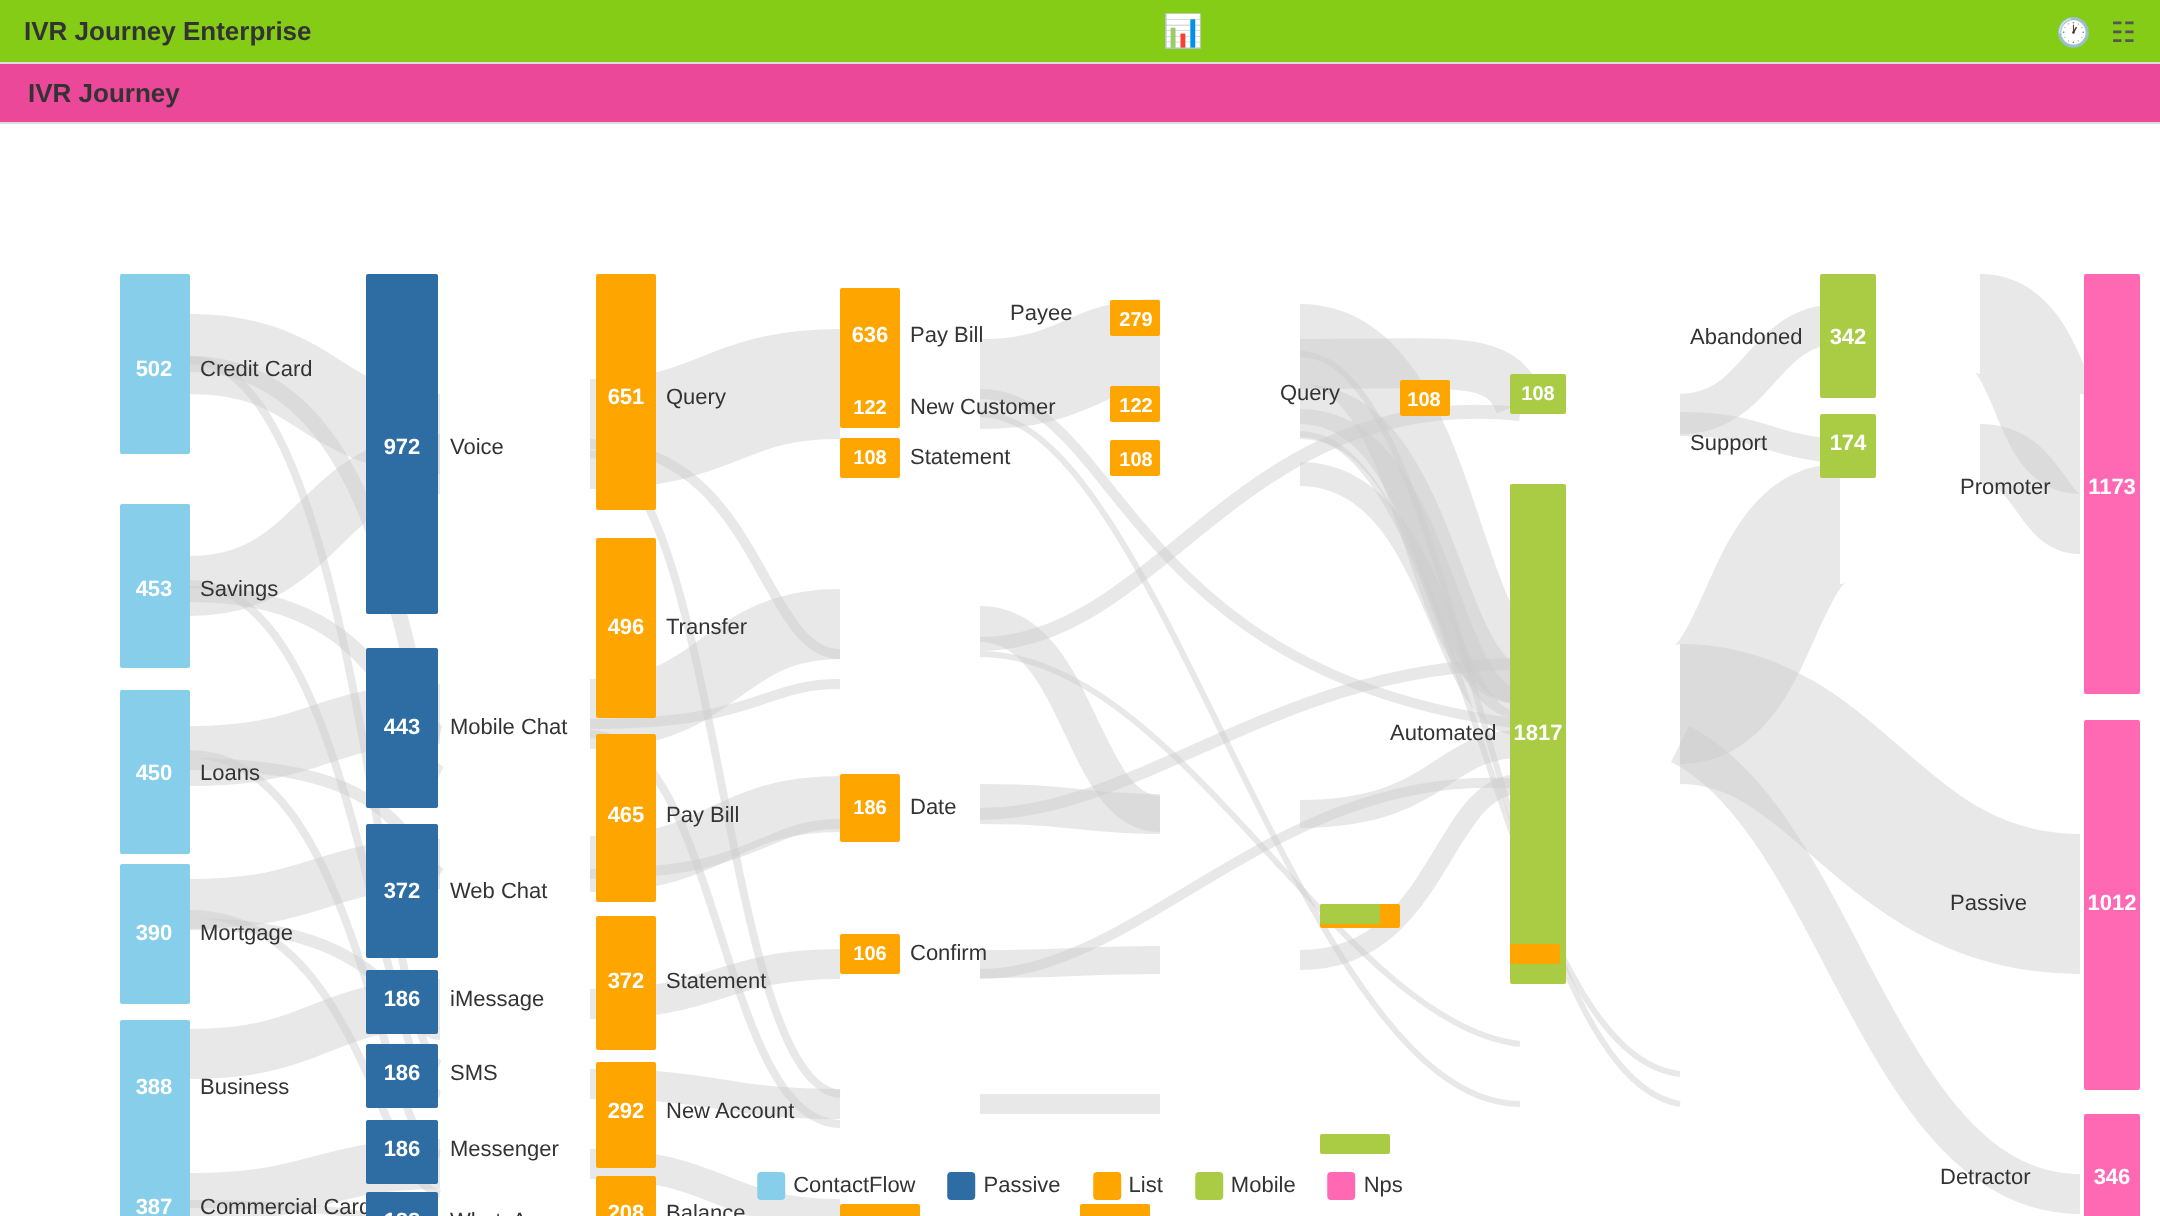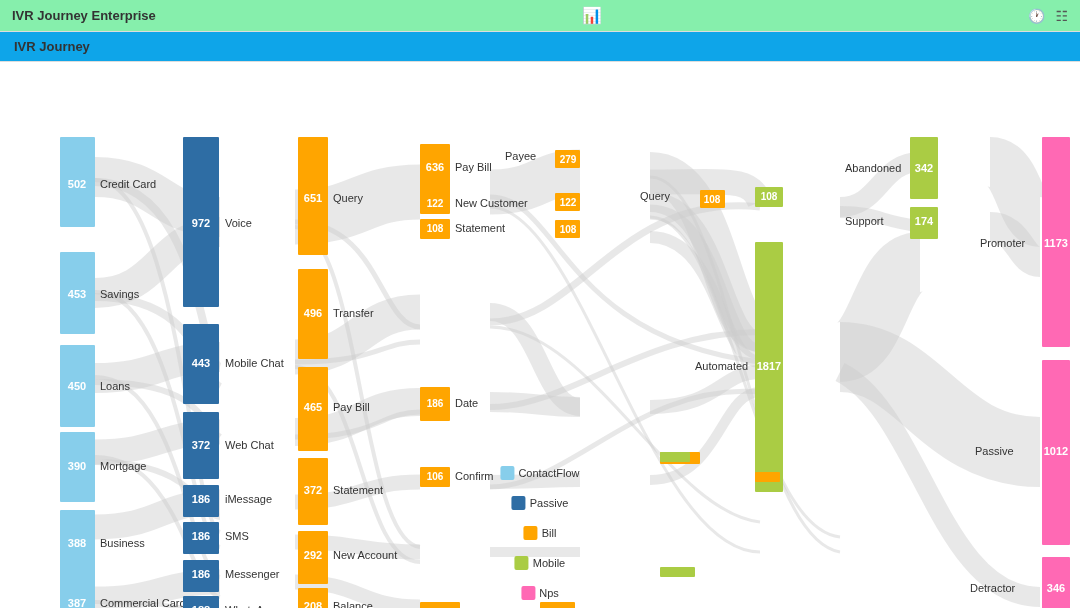--- a/index.html
+++ b/index.html
@@ -1,33 +1,33 @@
 <!DOCTYPE html>
 <html><head>
   <meta charset="utf-8">
   <style>
     * { box-sizing: border-box; margin: 0; padding: 0; }
     body { font-family: Arial, sans-serif; background: #f5f5f5; font-size: 12px; overflow: hidden; }
 
     .title-bar {
-      background: #86efac;
+      background: #84cc16;
       border-bottom: 1px solid #ddd;
       padding: 6px 12px;
       display: flex;
       align-items: center;
       justify-content: space-between;
       height: 32px;
       gap: 48px;
     }
     .title-bar-left { font-size: 13px; font-weight: 600; color: #333; }
     .title-bar-icons { display: flex; gap: 10px; align-items: center; }
     .title-bar-icons span { font-size: 14px; color: #555; cursor: pointer; }
 
     .page-header {
-      background: #0ea5e9;
+      background: #ec4899;
       border-bottom: 1px solid #ddd;
       padding: 6px 14px;
       font-size: 13px;
       font-weight: 600;
       color: #333;
       height: 30px;
       display: flex;
       align-items: center;
     }
 
@@ -49,21 +49,20 @@
     .legend {
       position: absolute;
       bottom: 8px;
       left: 50%;
       transform: translateX(-50%);
       display: flex;
       align-items: center;
       gap: 16px;
       font-size: 11px;
       color: #333;
-      flex-direction: column;
     }
     .legend-item { display: flex; align-items: center; gap: 4px; }
     .legend-swatch { width: 14px; height: 14px; border-radius: 2px; }
   </style>
 </head>
 <body>
 
 <div class="title-bar">
   <span class="title-bar-left">IVR Journey Enterprise</span>
   <span style="font-size:16px;">📊</span>
@@ -294,21 +293,21 @@
     <div class="legend-item">
       <div class="legend-swatch" style="background:#87CEEB;"></div>
       <span>ContactFlow</span>
     </div>
     <div class="legend-item">
       <div class="legend-swatch" style="background:#2E6DA4;"></div>
       <span>Passive</span>
     </div>
     <div class="legend-item">
       <div class="legend-swatch" style="background:#FFA500;"></div>
-      <span>Bill</span>
+      <span>List</span>
     </div>
     <div class="legend-item">
       <div class="legend-swatch" style="background:#AACC44;"></div>
       <span>Mobile</span>
     </div>
     <div class="legend-item">
       <div class="legend-swatch" style="background:#FF69B4;"></div>
       <span>Nps</span>
     </div>
   </div>

